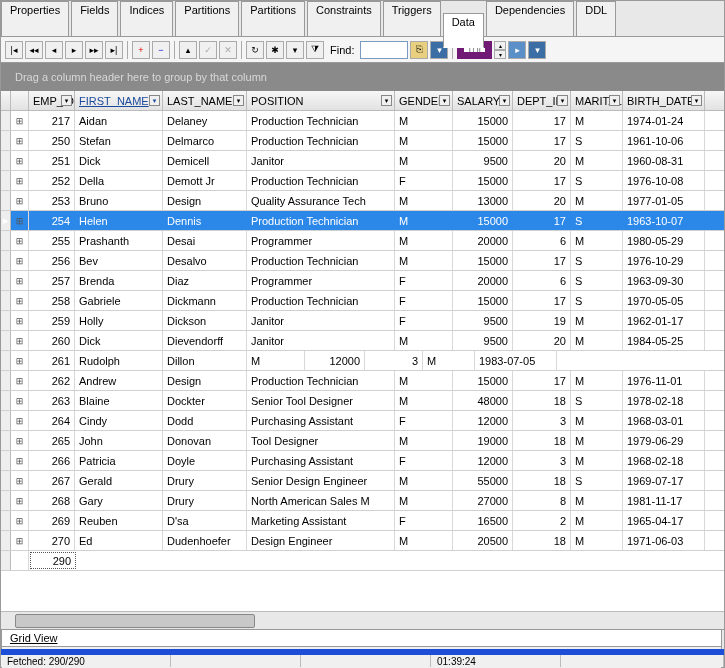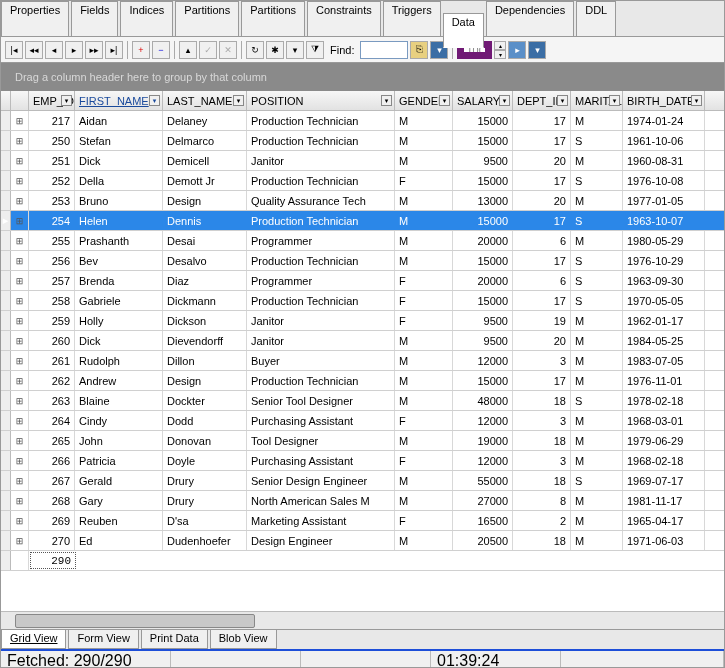--- a/index.html
+++ b/index.html
@@ -21,27 +21,27 @@
 .gh-cell.sorted { color: #1a4a9c; text-decoration: underline; }
 .gh-arrow { position: absolute; right: 2px; top: 4px; width: 11px; height: 11px; border: 1px solid #888; background: #f0f0f0; font-size: 7px; display: flex; align-items: center; justify-content: center; }
 .grid-body { flex: 1; overflow: auto; position: relative; }
 .grid-row { display: flex; height: 20px; border-bottom: 1px solid #d0d0d0; }
 .grid-row.selected { background: #2b87e8; color: #fff; }
 .grid-row.selected .gc { border-right-color: #2b87e8; }
 .gc { border-right: 1px solid #d8d8d8; padding: 2px 4px; font-size: 11px; white-space: nowrap; overflow: hidden; display: flex; align-items: center; }
 .gc.num { justify-content: flex-end; }
 .row-indicator { width: 10px; border-right: 1px solid #bbb; background: #eee; display: flex; align-items: center; justify-content: center; }
 .expand-btn { width: 18px; display: flex; align-items: center; justify-content: center; font-size: 9px; color: #555; border-right: 1px solid #d8d8d8; }
-.last-row-cell { border: 1px dotted #555; margin: 1px; font-family: Liberation Mono, monospace; }
+.last-row-cell { border: 1px dotted #555; margin: 1px; }
 .hscroll { height: 18px; background: #e8e8e8; border-top: 1px solid #bbb; position: relative; }
 .hscroll-thumb { position: absolute; left: 14px; top: 2px; width: 240px; height: 14px; background: #c8c8c8; border: 1px solid #888; border-radius: 2px; }
-.tabs-bottom { display: flex; height: 20px; border-top: 1px solid #999; background: #e8e8e8; }
+.tabs-bottom { display: flex; height: 20px; border-top: 1px solid #999; background: #e8e8e8; flex-direction: column; }
 .tab-bottom { padding: 2px 8px; border: 1px solid #999; border-top: none; background: #f0f0f0; margin-right: 2px; font-size: 11px; cursor: pointer; }
 .tab-bottom.active { background: #fff; text-decoration: underline; }
-.statusbar { display: flex; height: 18px; border-top: 2px solid #1d4ed8; background: #f0f0f0; font-size: 16px; }
+.statusbar { display: flex; height: 18px; border-top: 6px solid #1d4ed8; background: #f0f0f0; font-size: 10px; }
 .status-cell { border-right: 1px solid #bbb; padding: 1px 6px; }
 .c-ind { width: 10px; }
 .c-exp { width: 18px; }
 .c-id { width: 46px; }
 .c-fn { width: 88px; }
 .c-ln { width: 84px; }
 .c-pos { width: 148px; }
 .c-gen { width: 58px; }
 .c-sal { width: 60px; }
 .c-dept { width: 58px; }
@@ -296,21 +296,20 @@
           <div class="gc c-dept num">20</div>
           <div class="gc c-mar">M</div>
           <div class="gc c-bd">1984-05-25</div>
         </div>
         <div class="grid-row">
           <div class="row-indicator c-ind"></div>
           <div class="expand-btn c-exp">⊞</div>
           <div class="gc c-id num">261</div>
           <div class="gc c-fn">Rudolph</div>
           <div class="gc c-ln">Dillon</div>
-          <div class="gc c-pos">Buyer</div>
           <div class="gc c-gen">M</div>
           <div class="gc c-sal num">12000</div>
           <div class="gc c-dept num">3</div>
           <div class="gc c-mar">M</div>
           <div class="gc c-bd">1983-07-05</div>
         </div>
         <div class="grid-row">
           <div class="row-indicator c-ind"></div>
           <div class="expand-btn c-exp">⊞</div>
           <div class="gc c-id num">262</div>

